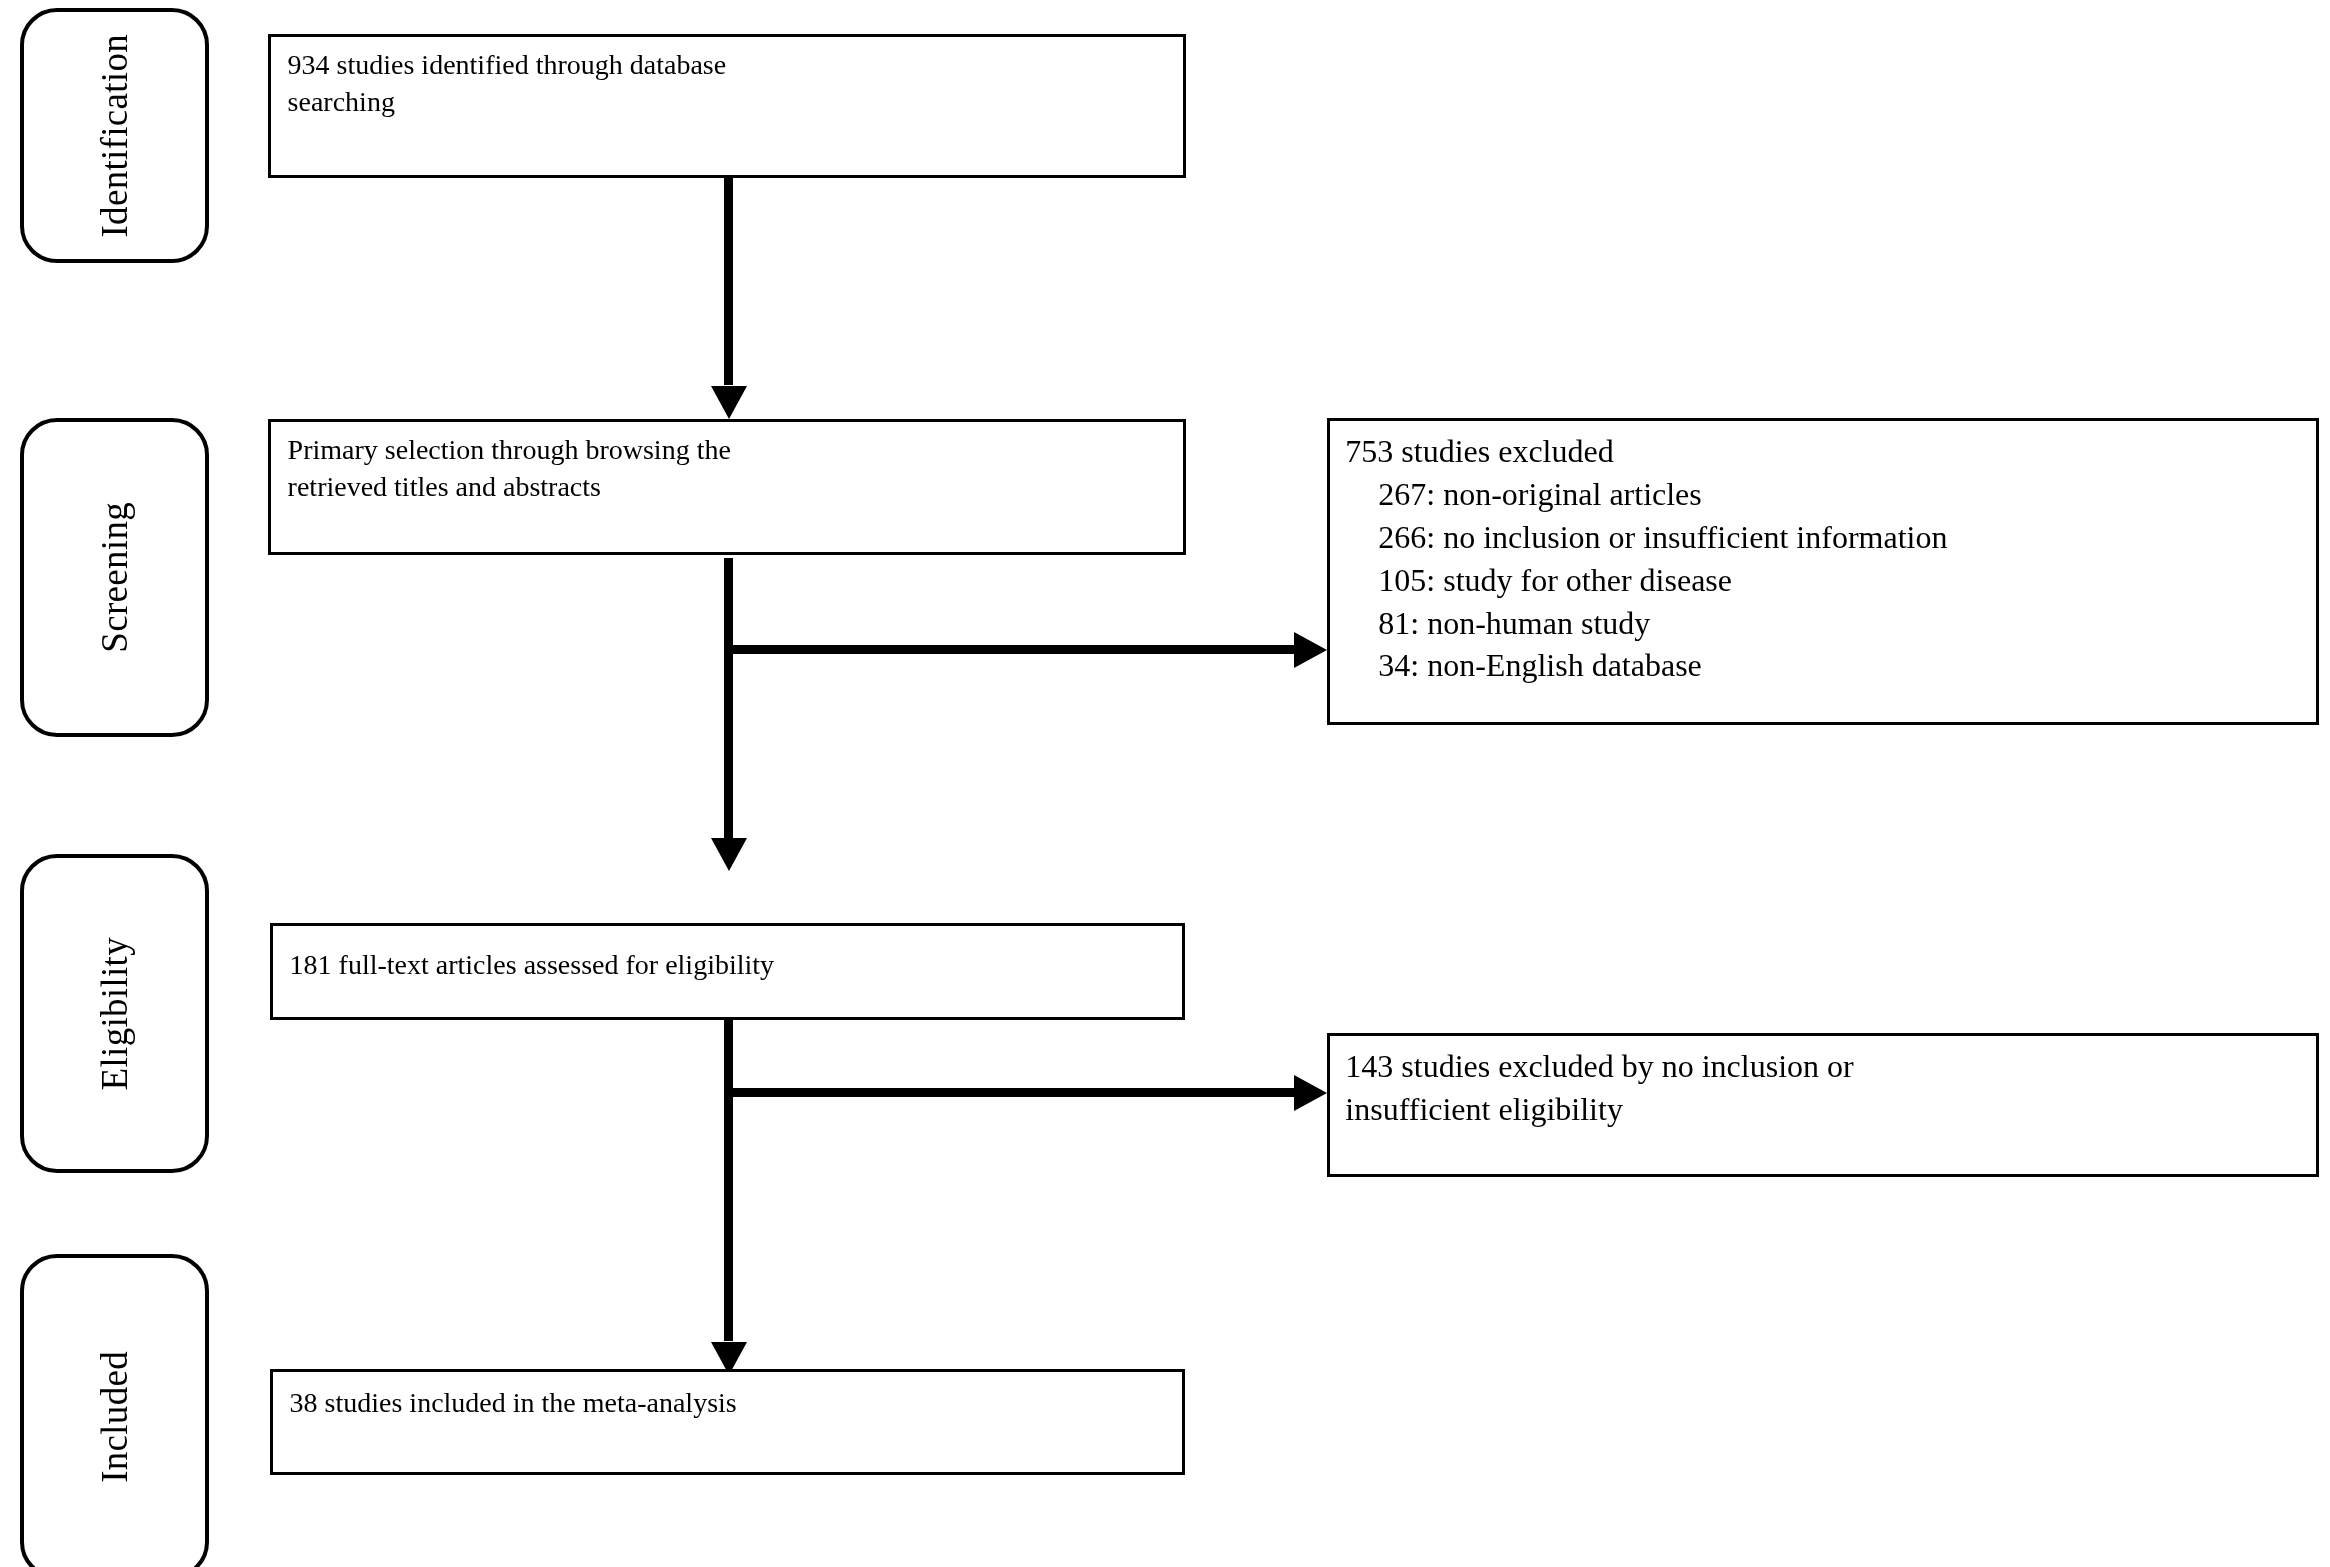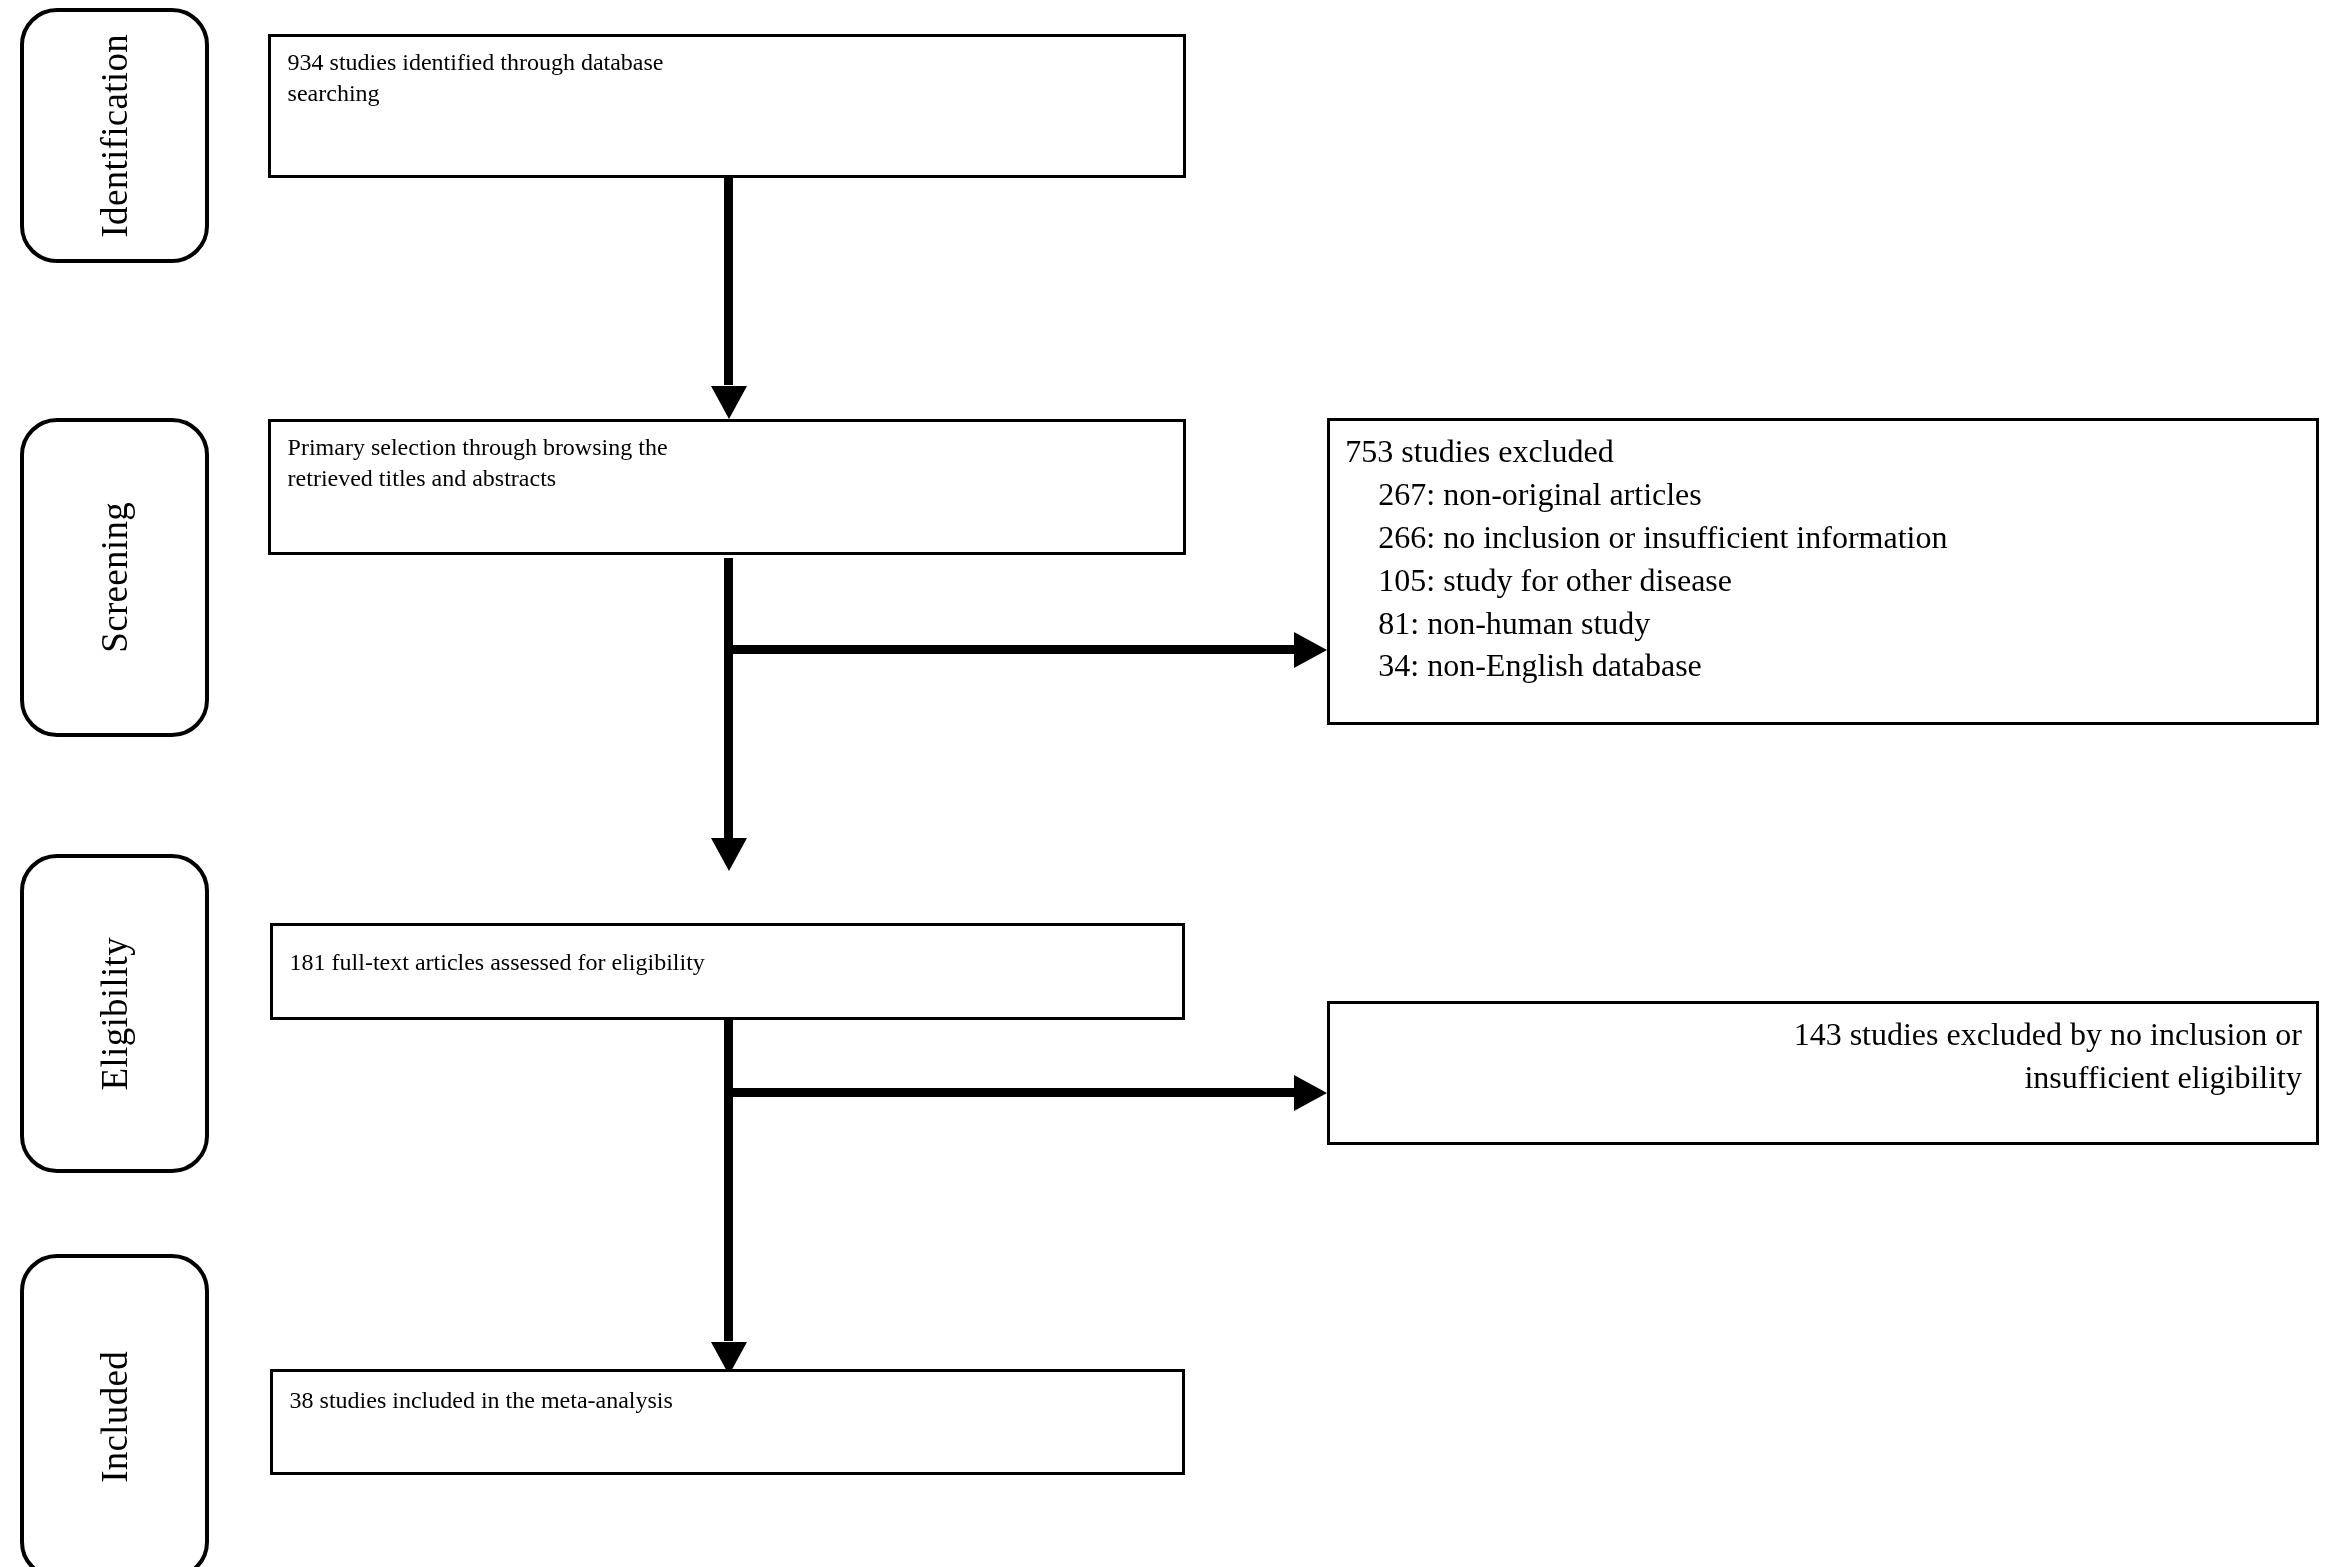--- a/index.html
+++ b/index.html
@@ -37,21 +37,21 @@
     letter-spacing: 0.3px;
     white-space: nowrap;
   }
   
   .flow-box {
     position: absolute;
     box-sizing: border-box;
     border: 3.8px solid #000000;
     background: #ffffff;
     padding: 10.2px 16.6px 9px 16.6px;
-    font-size: 24px;
+    font-size: 28px;
     line-height: 1.30;
   }
   .flow-box .line {
     white-space: nowrap;
   }
   .side-box {
     position: absolute;
     box-sizing: border-box;
     border: 3.8px solid #000000;
     background: #ffffff;
@@ -146,19 +146,19 @@
 
   <div class="side-box" style="left:1327px; top:418px; width:992px; height:307px;">
     <div class="line">753 studies excluded</div>
     <div class="line indent">267: non-original articles</div>
     <div class="line indent">266: no inclusion or insufficient information</div>
     <div class="line indent">105: study for other disease</div>
     <div class="line indent">81: non-human study</div>
     <div class="line indent">34: non-English database</div>
   </div>
 
-  <div class="side-box" style="left:1327px; top:1001px; width:992px; height:144px;text-align:right;">
+  <div class="side-box" style="left:1327px; top:1033px; width:992px; height:144px;">
     <div class="line">143 studies excluded by no inclusion or</div>
     <div class="line">insufficient eligibility</div>
   </div>
 
 </div>
 
 
 </body></html>

